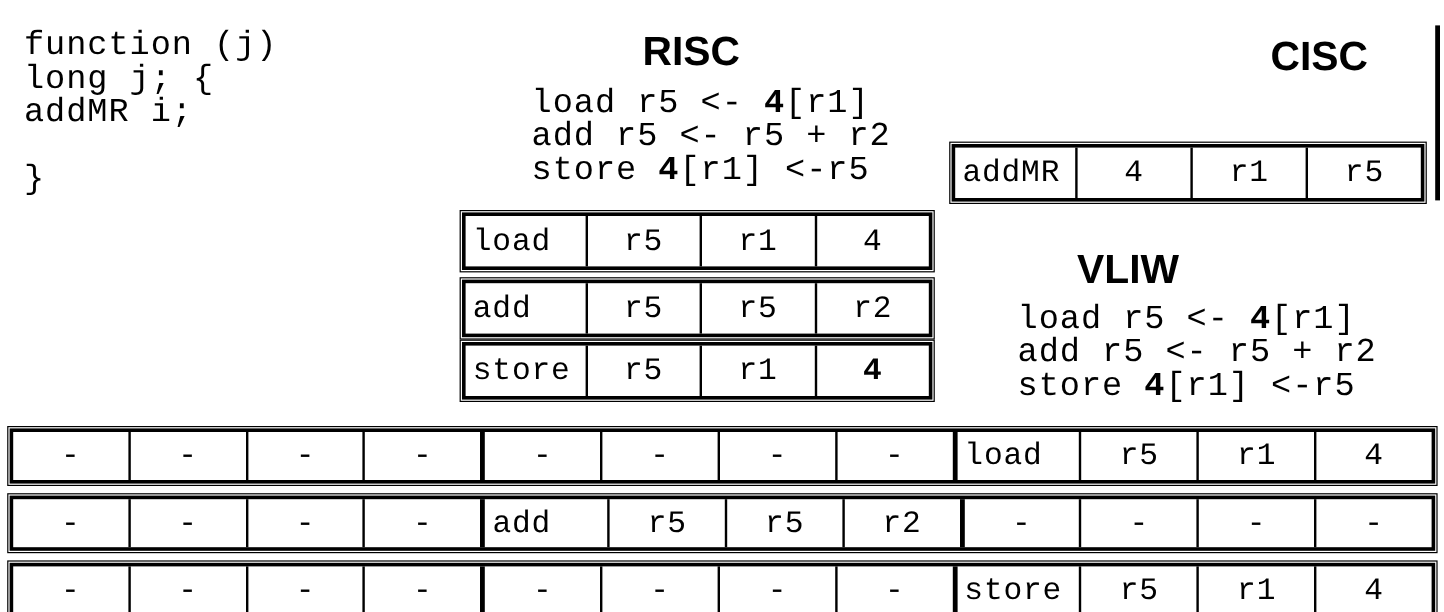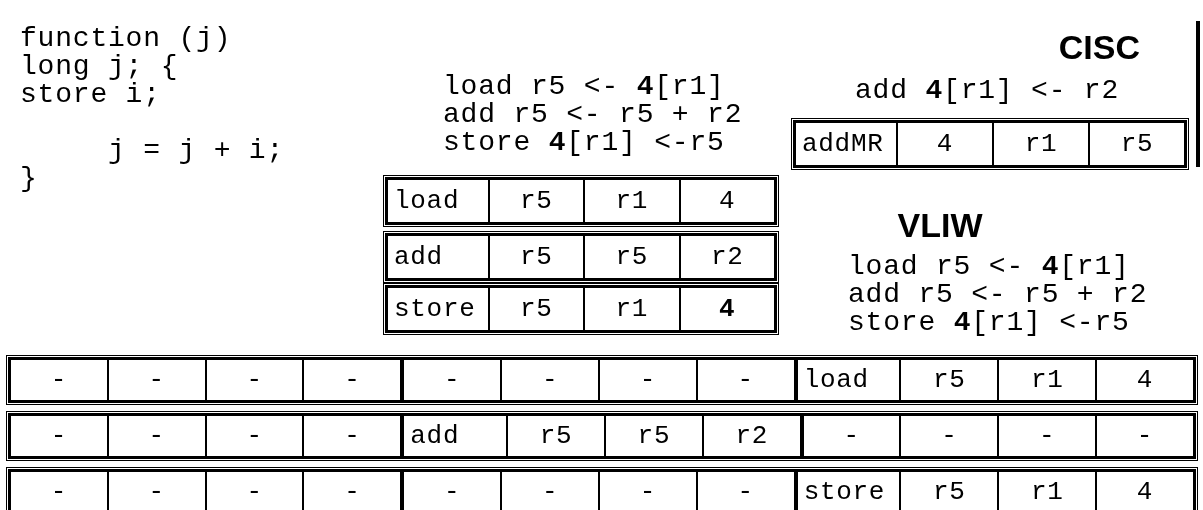--- a/index.html
+++ b/index.html
@@ -55,26 +55,26 @@
   #edge-line { position:absolute; left:1196px; top:0; width:4px; height:146px; background:#000; }
 </style>
 </head>
 <body>
 
 <div class="page">
 
   <div class="code" id="c-code">
       <div class="code-line"><span>function (j)</span></div>
       <div class="code-line"><span>long j; {</span></div>
-      <div class="code-line"><span>store i;</span></div>
+      <div class="code-line"><span>addMR i;</span></div>
       <div class="code-line">&nbsp;</div>
-      <div class="code-line"><span>     j = j + i;</span></div>
       <div class="code-line"><span>}</span></div>
     </div>
 
+  <div class="heading" id="risc-heading">RISC</div>
   <div class="code" id="risc-code">
       <div class="code-line"><span>load r5 &lt;- </span><span class="b">4</span><span>[r1]</span></div>
       <div class="code-line"><span>add r5 &lt;- r5 + r2</span></div>
       <div class="code-line"><span>store </span><span class="b">4</span><span>[r1] &lt;-r5</span></div>
     </div>
   <div class="insn-table" id="risc-t1">
       <div class="cell left">load</div>
       <div class="cell sep">r5</div>
       <div class="cell sep">r1</div>
       <div class="cell sep">4</div>
@@ -86,23 +86,20 @@
       <div class="cell sep">r2</div>
     </div>
   <div class="insn-table" id="risc-t3">
       <div class="cell left">store</div>
       <div class="cell sep">r5</div>
       <div class="cell sep">r1</div>
       <div class="cell sep b">4</div>
     </div>
 
   <div class="heading" id="cisc-heading">CISC</div>
-  <div class="code" id="cisc-code">
-      <div class="code-line"><span>add </span><span class="b">4</span><span>[r1] &lt;- r2</span></div>
-    </div>
   <div class="insn-table" id="cisc-table">
       <div class="cell left">addMR</div>
       <div class="cell sep">4</div>
       <div class="cell sep">r1</div>
       <div class="cell sep">r5</div>
     </div>
 
   <div class="heading" id="vliw-heading">VLIW</div>
   <div class="code" id="vliw-code">
       <div class="code-line"><span>load r5 &lt;- </span><span class="b">4</span><span>[r1]</span></div>

